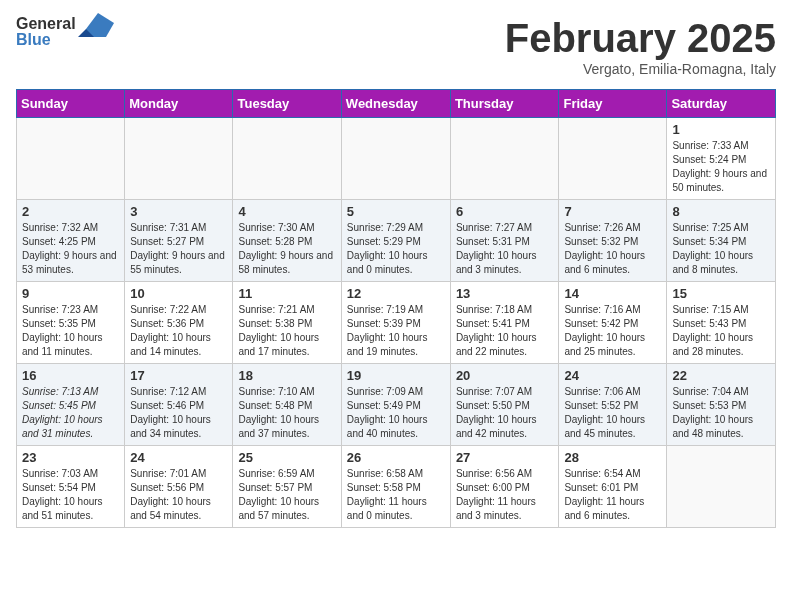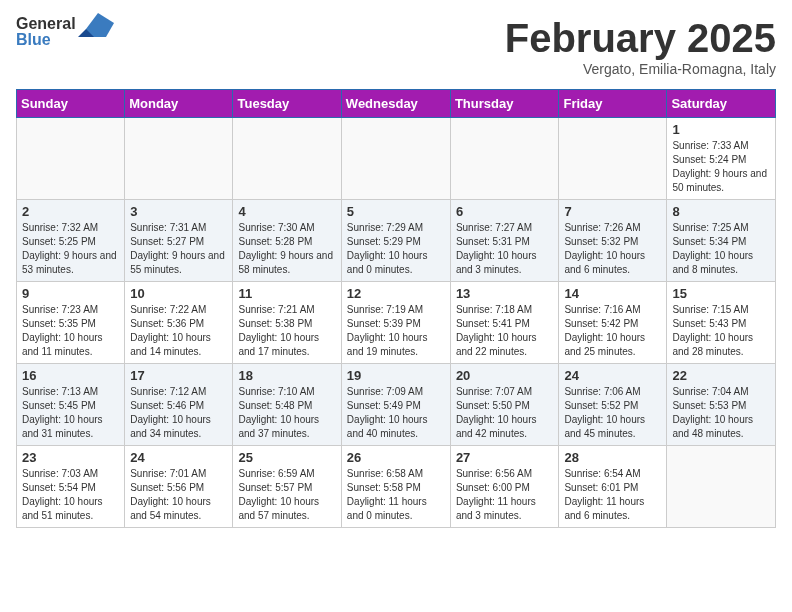--- a/index.html
+++ b/index.html
@@ -128,21 +128,21 @@
           <span class="day-num">1</span>
           <div class="day-info" style="white-space: pre-wrap;">Sunrise: 7:33 AM
 Sunset: 5:24 PM
 Daylight: 9 hours and 50 minutes.</div>
         </td>
       </tr>
       <tr class="row-alt">
         <td>
           <span class="day-num">2</span>
           <div class="day-info" style="white-space: pre-wrap;">Sunrise: 7:32 AM
-Sunset: 5:25 PM
+Sunset: 4:25 PM
 Daylight: 9 hours and 53 minutes.</div>
         </td>
         <td>
           <span class="day-num">3</span>
           <div class="day-info" style="white-space: pre-wrap;">Sunrise: 7:31 AM
 Sunset: 5:27 PM
 Daylight: 9 hours and 55 minutes.</div>
         </td>
         <td>
           <span class="day-num">4</span>
@@ -215,21 +215,21 @@
         <td>
           <span class="day-num">15</span>
           <div class="day-info" style="white-space: pre-wrap;">Sunrise: 7:15 AM
 Sunset: 5:43 PM
 Daylight: 10 hours and 28 minutes.</div>
         </td>
       </tr>
       <tr class="row-alt">
         <td>
           <span class="day-num">16</span>
-          <div class="day-info" style="white-space: pre-wrap;">Sunrise: 7:13 AM
+          <div class="day-info" style="white-space: pre-wrap; font-style: italic;">Sunrise: 7:13 AM
 Sunset: 5:45 PM
 Daylight: 10 hours and 31 minutes.</div>
         </td>
         <td>
           <span class="day-num">17</span>
           <div class="day-info" style="white-space: pre-wrap;">Sunrise: 7:12 AM
 Sunset: 5:46 PM
 Daylight: 10 hours and 34 minutes.</div>
         </td>
         <td>

